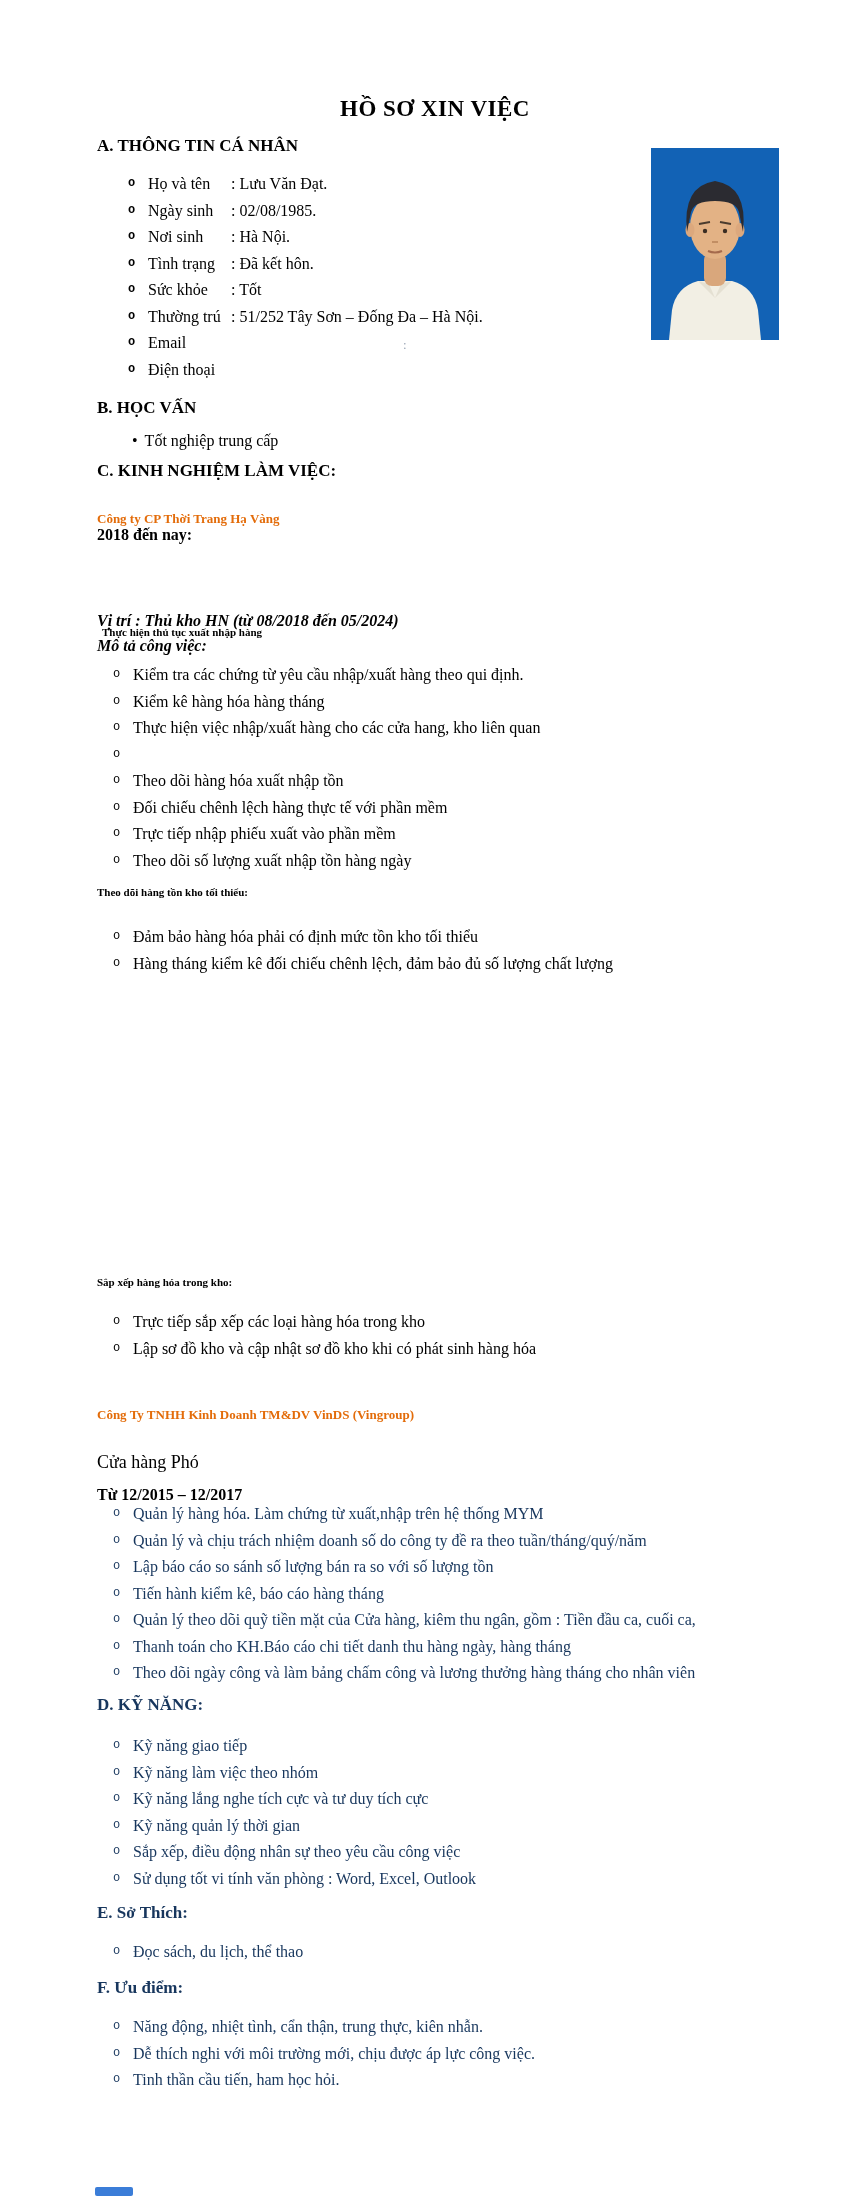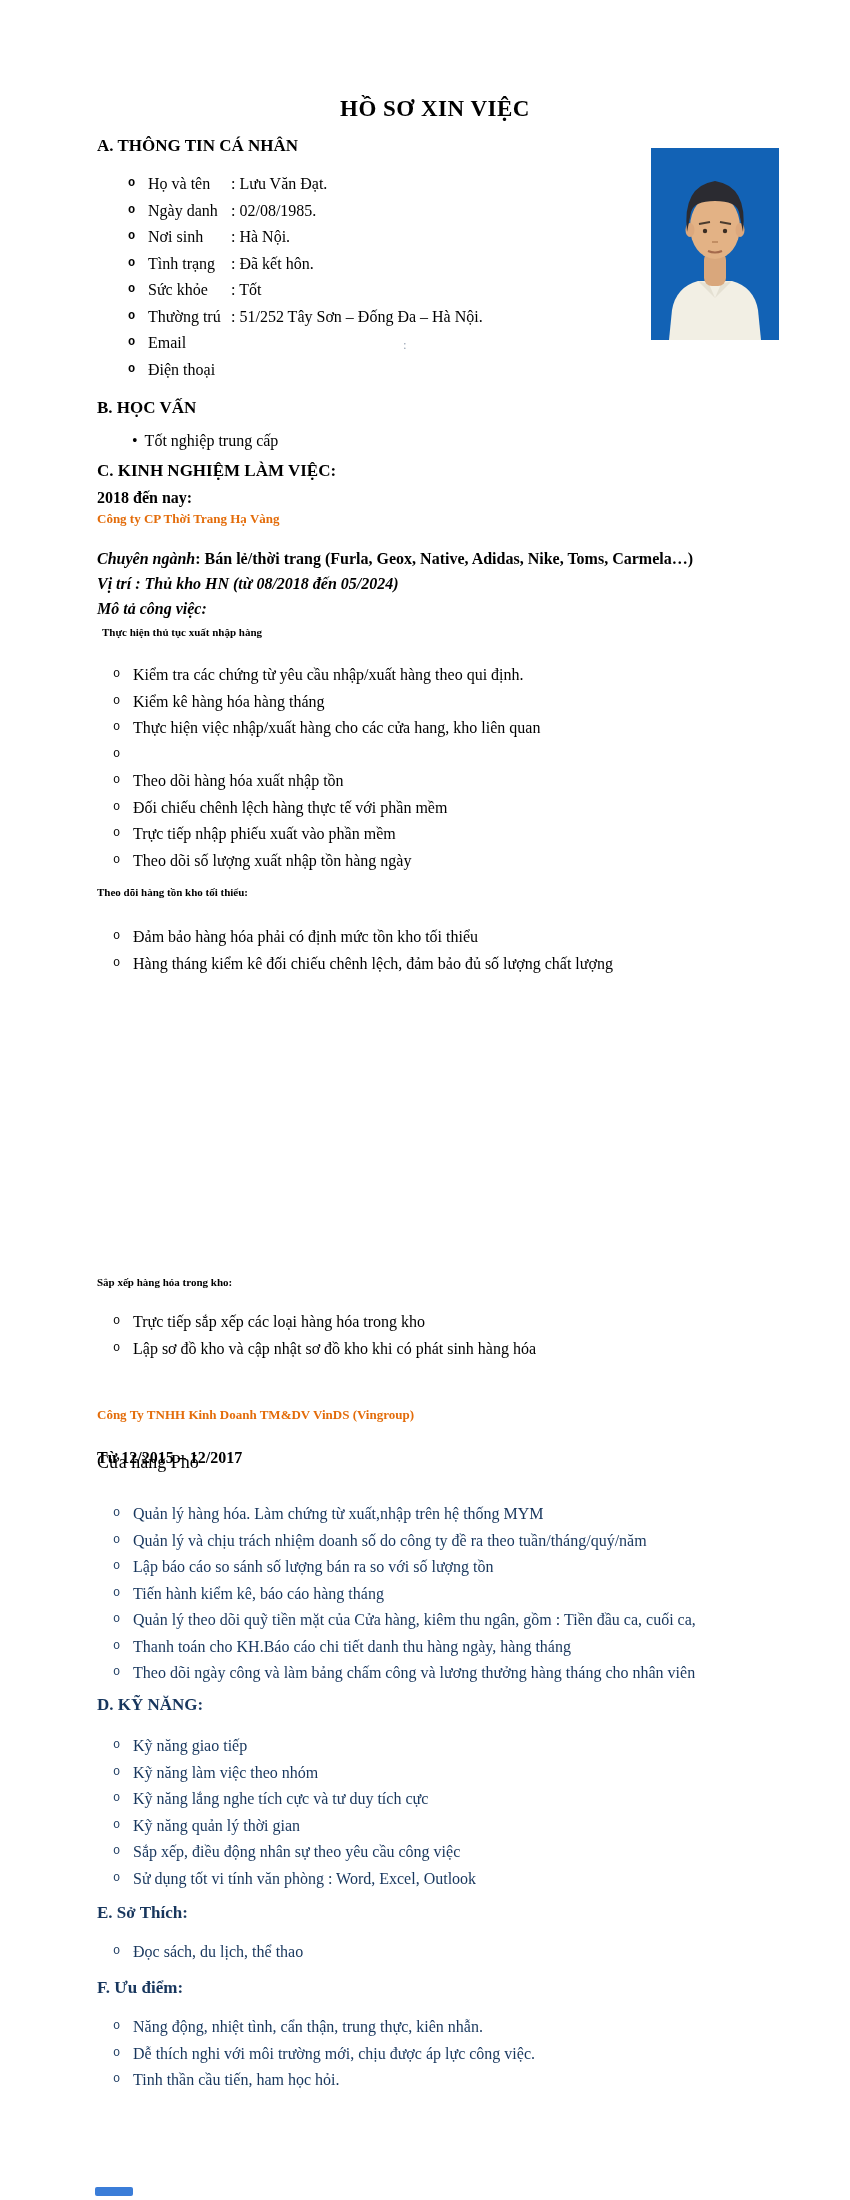--- a/index.html
+++ b/index.html
@@ -29,21 +29,21 @@
     height:26.5px;
     display:flex;align-items:flex-start;
     font-size:16px;line-height:21px;
     padding-top:3px;box-sizing:border-box;
   }
   .b{font-family:"Liberation Mono", monospace;font-size:12px;line-height:20px;
      width:20px;flex:0 0 20px;color:inherit;}
   .b-bold{font-weight:bold;}
   .field-label{display:inline-block;width:83px;flex:0 0 83px;}
   .field-value{white-space:nowrap;}
-  .para{font-size:16px;}
+  .para{font-size:16px;margin-top:37px;}
   .bold{font-weight:bold;}
   .bi{font-weight:bold;font-style:italic;}
   .company{font-size:13px;font-weight:bold;}
   .shop-pos{font-size:18px;}
   .duty-title{font-size:11px;font-weight:bold;}
   .faint{color:#9aa5b5;font-size:13px;}
   .photo{
     left:651px;top:148px;width:128px;height:192px;
   }
   .photo svg{display:block;width:128px;height:192px;}
@@ -84,21 +84,21 @@
   <ul class="plain abs" style="left:128px;top:170px;">
 
       <li>
         <span class="b b-bold">o</span>
         <span class="field-label">Họ và tên</span>
         <span class="field-value">: Lưu Văn Đạt.</span>
       </li>
 
       <li>
         <span class="b b-bold">o</span>
-        <span class="field-label">Ngày danh</span>
+        <span class="field-label">Ngày sinh</span>
         <span class="field-value">: 02/08/1985.</span>
       </li>
 
       <li>
         <span class="b b-bold">o</span>
         <span class="field-label">Nơi sinh</span>
         <span class="field-value">: Hà Nội.</span>
       </li>
 
       <li>
@@ -135,23 +135,20 @@
 
   <div class="abs sec-title" style="left:97px;top:398px;">B. HỌC VẤN</div>
   <div class="abs edu-bullet" style="left:118px;top:432px;margin-left:14px;">
     <span class="dot">•</span><span>Tốt nghiệp trung cấp</span>
   </div>
 
   <div class="abs sec-title" style="left:97px;top:461px;">C. KINH NGHIỆM LÀM VIỆC:</div>
 
   <div class="abs para bold" style="left:97px;top:489px;">2018 đến nay:</div>
   <div class="abs company orange" style="left:97px;top:511px;">Công ty CP Thời Trang Hạ Vàng</div>
-  <div class="abs para" style="left:97px;top:550px;">
-    <span class="bi">Chuyên ngành</span><span class="bold">: Bán lẻ/thời trang (Furla, Geox, Native, Adidas, Nike, Toms, Carmela…)</span>
-  </div>
   <div class="abs para bi" style="left:97px;top:575px;">Vị trí : Thủ kho HN (từ 08/2018 đến 05/2024)</div>
   <div class="abs para bi" style="left:97px;top:600px;">Mô tả công việc:</div>
 
   <div class="abs duty-title" style="left:102px;top:626px;">Thực hiện thủ tục xuất nhập hàng</div>
   <ul class="plain abs" style="left:113px;top:661px;">
 
       <li>
         <span class="b">o</span>
         <span>Kiểm tra các chứng từ yêu cầu nhập/xuất hàng theo qui định.</span>
       </li>

